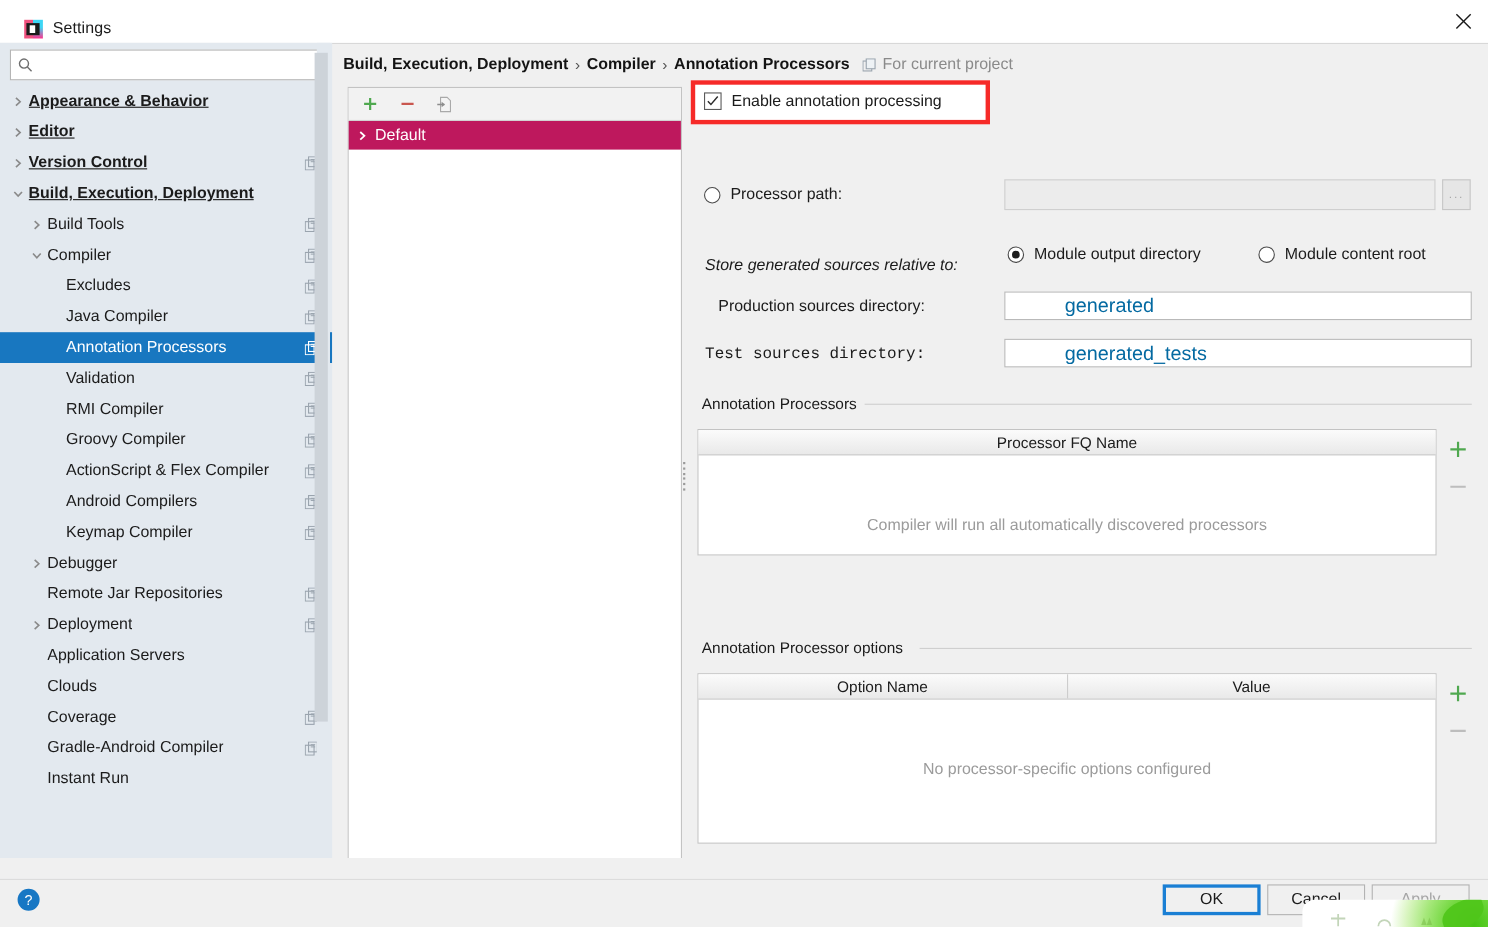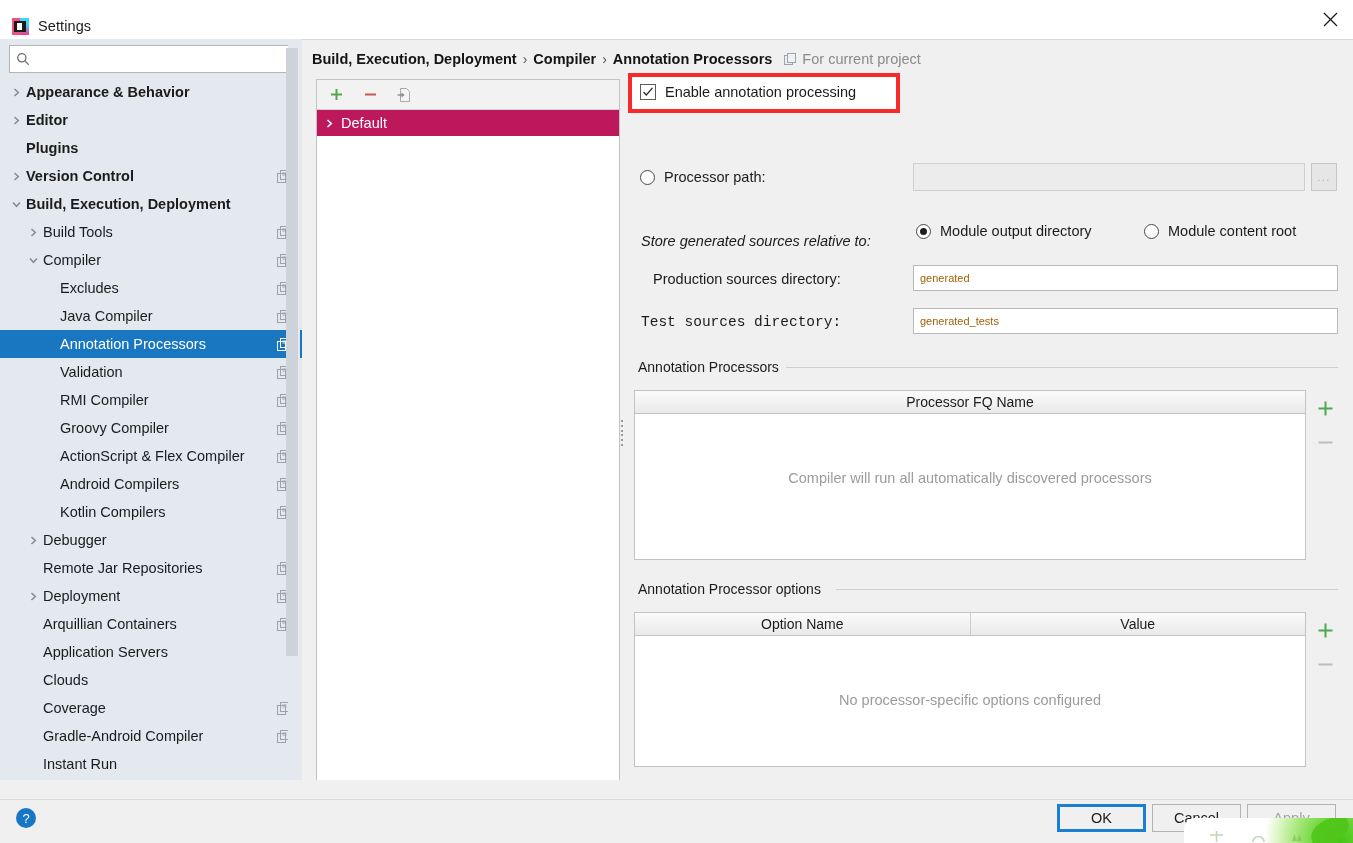--- a/index.html
+++ b/index.html
@@ -6,41 +6,41 @@
   body{
     width:1353px;height:843px;overflow:hidden;
     font-family:"Liberation Sans","DejaVu Sans",sans-serif;
     font-size:13.5px;color:#1d1d1d;background:#ffffff;
     -webkit-font-smoothing:antialiased;
   }
   #app{position:relative;width:1353px;height:843px;background:#f0f0f0;}
 
   
   .titlebar{position:absolute;left:0;top:0;width:1353px;height:39px;background:#ffffff;border-bottom:1px solid #d8d8d8;}
-  .titlebar .tb-inner{display:flex;align-items:center;height:52px;padding-left:12px;}
+  .titlebar .tb-inner{display:flex;align-items:center;height:52px;padding-left:22px;}
   .app-icon{width:17px;height:17px;margin-right:9px;position:relative;flex:none;}
   .app-icon i{position:absolute;display:block;}
   .ai1{left:0;top:0;width:8px;height:17px;background:linear-gradient(#f0527f,#f0527f);}
   .ai2{left:8px;top:0;width:9px;height:17px;background:linear-gradient(#3dd6f5 0%,#3dd6f5 40%,#ff318c 100%);}
   .ai3{left:2px;top:3px;width:12px;height:11px;background:#1b1b1b;}
   .ai4{left:5px;top:5px;width:5px;height:7px;background:#ffffff;}
   .title-text{font-size:14.5px;color:#1b1b1b;letter-spacing:.1px;}
   .win-close{position:absolute;right:0;top:0;width:46px;height:39px;display:flex;align-items:center;justify-content:center;cursor:pointer;}
   .win-close svg{display:block;}
 
   
   .sidebar{position:absolute;left:0;top:39px;width:302px;height:760px;background:#e3e9ef;}
   .search-wrap{position:absolute;left:9px;top:6px;width:283px;height:26px;background:#ffffff;border:1px solid #b5b5b5;display:flex;align-items:center;}
   .search-wrap svg{margin-left:6px;flex:none;}
   .search-input{border:0;outline:0;background:transparent;flex:1;height:22px;font-family:inherit;font-size:13px;color:#1d1d1d;padding:0 5px;}
   .tree{position:absolute;left:0;top:39px;width:302px;height:721px;overflow:hidden;}
   .tnode{position:relative;height:28px;display:flex;align-items:center;cursor:pointer;white-space:nowrap;}
   .tnode .arrow{width:20px;height:28px;flex:none;display:flex;align-items:center;justify-content:center;}
   .tnode .tlabel{font-size:14.5px;color:#1b1b1b;overflow:hidden;}
-  .tnode.bold .tlabel{font-weight:bold;}
+  .tnode.bold .tlabel{font-weight:bold;text-decoration:underline;}
   .tnode.sel{background:#1877c0;}
   .tnode.sel .tlabel{color:#ffffff;}
   .copy-ic{position:absolute;right:12px;top:8px;width:13px;height:13px;}
   .tnode.sel .copy-ic rect{stroke:#ffffff;}
   .tnode.sel .copy-ic line{stroke:#ffffff;}
   .sb-track{position:absolute;right:2px;top:0;width:12px;height:721px;background:#e3e9ef;}
   .sb-thumb{position:absolute;right:2px;top:9px;width:12px;height:608px;background:#cdd3d9;cursor:pointer;}
 
   
   .crumb{position:absolute;left:312px;top:48px;display:flex;align-items:center;height:22px;}
@@ -74,39 +74,39 @@
   .path-field{position:absolute;left:913px;top:163px;width:392px;height:28px;background:#ececec;border:1px solid #cfcfcf;box-sizing:border-box;}
   .path-btn{position:absolute;left:1311px;top:163px;width:26px;height:28px;background:#e6e6e6;border:1px solid #c6c6c6;box-sizing:border-box;display:flex;align-items:center;justify-content:center;color:#a8a8a8;font-size:11px;letter-spacing:1.5px;cursor:pointer;}
 
   .store-label{position:absolute;left:641px;top:233px;font-size:14.5px;color:#1b1b1b;font-style:italic;}
   .r-modout{position:absolute;left:916px;top:223px;}
   .r-modroot{position:absolute;left:1144px;top:223px;}
 
   .lbl-prod{position:absolute;left:641px;top:271px;font-size:14.5px;color:#1b1b1b;margin-left:12px;}
   .lbl-test{position:absolute;left:641px;top:314px;font-size:14.5px;color:#1b1b1b;font-family:Liberation Mono, monospace;}
   .txtfield{position:absolute;height:26px;background:#ffffff;border:1px solid #b9b9b9;box-sizing:border-box;display:flex;align-items:center;}
-  .txtfield input{border:0;outline:0;background:transparent;width:100%;height:22px;font-family:inherit;font-size:11px;color:#a16207;padding:0 6px;}
+  .txtfield input{border:0;outline:0;background:transparent;width:100%;height:22px;font-family:inherit;font-size:18px;color:#0369a1;padding:0 6px;margin-left:48px;}
   .f-prod{left:913px;top:265px;width:425px;}
   .f-test{left:913px;top:308px;width:425px;}
 
   
   .grp-title{position:absolute;font-size:14px;color:#1b1b1b;background:#f0f0f0;padding-right:8px;}
   .grp-line{position:absolute;height:1px;background:#cfcfcf;}
   .tablebox{position:absolute;background:#ffffff;border:1px solid #c3c3c3;box-sizing:border-box;}
   .thead{display:flex;height:22px;background:linear-gradient(#fbfbfb,#e9e9e9);border-bottom:1px solid #c3c3c3;}
   .th{flex:1;display:flex;align-items:center;justify-content:center;font-size:14px;color:#1b1b1b;}
   .th + .th{border-left:1px solid #cdcdcd;}
   .tbody{position:relative;height:calc(100% - 22px);display:flex;align-items:flex-start;justify-content:center;}
   .empty-msg{margin-top:56px;font-size:14.5px;color:#9b9b9b;}
   .sidebtns{position:absolute;width:34px;display:flex;flex-direction:column;align-items:center;gap:12px;padding-top:5px;}
   .sbtn{width:22px;height:22px;display:flex;align-items:center;justify-content:center;cursor:pointer;}
 
   #ap-title{left:638px;top:359px;}
   #ap-line{left:786px;top:367px;width:552px;}
-  #ap-table{left:634px;top:390px;width:672px;height:170px;}
+  #ap-table{left:634px;top:390px;width:672px;height:115px;}
   #ap-side{left:1308px;top:392px;}
   #apo-title{left:638px;top:581px;}
   #apo-line{left:836px;top:589px;width:502px;}
   #apo-table{left:634px;top:612px;width:672px;height:155px;}
   #apo-side{left:1308px;top:614px;}
 
   
   .bottombar{position:absolute;left:0;top:799px;width:1353px;height:44px;background:#f0f0f0;border-top:1px solid #dcdcdc;}
   .helpbtn{position:absolute;left:16px;top:808px;width:20px;height:20px;border-radius:50%;background:#1777c4;color:#ffffff;font-size:13px;display:flex;align-items:center;justify-content:center;cursor:pointer;}
   .dlgbtn{position:absolute;height:28px;border:1px solid #b3b3b3;background:#f0f0f0;font-family:inherit;font-size:14.5px;color:#1b1b1b;display:flex;align-items:center;justify-content:center;cursor:pointer;box-sizing:border-box;}
@@ -170,24 +170,20 @@
         </div>
         <div class="tnode bold">
           <span class="arrow" style="margin-left:6px">
             <svg width="9" height="9" viewBox="0 0 9 9">
               <polyline points="2.5,1 6.3,4.5 2.5,8" fill="none" stroke="#8a8a8a" stroke-width="1.5"></polyline>
             </svg>
           </span>
           <span class="tlabel">Editor</span>
         </div>
         <div class="tnode bold">
-          <span class="arrow" style="margin-left:6px"></span>
-          <span class="tlabel">Plugins</span>
-        </div>
-        <div class="tnode bold">
           <span class="arrow" style="margin-left:6px">
             <svg width="9" height="9" viewBox="0 0 9 9">
               <polyline points="2.5,1 6.3,4.5 2.5,8" fill="none" stroke="#8a8a8a" stroke-width="1.5"></polyline>
             </svg>
           </span>
           <span class="tlabel">Version Control</span>
           <svg class="copy-ic" viewBox="0 0 13 13">
             <rect x="0.5" y="3.5" width="8" height="9" fill="none" stroke="#9aa4ae" stroke-width="1"></rect>
             <rect x="3.5" y="0.5" width="8" height="9" fill="none" stroke="#9aa4ae" stroke-width="1"></rect>
             <line x1="5.5" y1="3" x2="9.5" y2="3" stroke="#9aa4ae" stroke-width="0.9"></line>
@@ -305,21 +301,21 @@
           <span class="tlabel">Android Compilers</span>
           <svg class="copy-ic" viewBox="0 0 13 13">
             <rect x="0.5" y="3.5" width="8" height="9" fill="none" stroke="#9aa4ae" stroke-width="1"></rect>
             <rect x="3.5" y="0.5" width="8" height="9" fill="none" stroke="#9aa4ae" stroke-width="1"></rect>
             <line x1="5.5" y1="3" x2="9.5" y2="3" stroke="#9aa4ae" stroke-width="0.9"></line>
             <line x1="5.5" y1="5" x2="9.5" y2="5" stroke="#9aa4ae" stroke-width="0.9"></line>
           </svg>
         </div>
         <div class="tnode">
           <span class="arrow" style="margin-left:40px"></span>
-          <span class="tlabel">Kotlin Compilers</span>
+          <span class="tlabel">Keymap Compiler</span>
           <svg class="copy-ic" viewBox="0 0 13 13">
             <rect x="0.5" y="3.5" width="8" height="9" fill="none" stroke="#9aa4ae" stroke-width="1"></rect>
             <rect x="3.5" y="0.5" width="8" height="9" fill="none" stroke="#9aa4ae" stroke-width="1"></rect>
             <line x1="5.5" y1="3" x2="9.5" y2="3" stroke="#9aa4ae" stroke-width="0.9"></line>
             <line x1="5.5" y1="5" x2="9.5" y2="5" stroke="#9aa4ae" stroke-width="0.9"></line>
           </svg>
         </div>
         <div class="tnode">
           <span class="arrow" style="margin-left:23px">
             <svg width="9" height="9" viewBox="0 0 9 9">
@@ -338,30 +334,20 @@
             <line x1="5.5" y1="5" x2="9.5" y2="5" stroke="#9aa4ae" stroke-width="0.9"></line>
           </svg>
         </div>
         <div class="tnode">
           <span class="arrow" style="margin-left:23px">
             <svg width="9" height="9" viewBox="0 0 9 9">
               <polyline points="2.5,1 6.3,4.5 2.5,8" fill="none" stroke="#8a8a8a" stroke-width="1.5"></polyline>
             </svg>
           </span>
           <span class="tlabel">Deployment</span>
-          <svg class="copy-ic" viewBox="0 0 13 13">
-            <rect x="0.5" y="3.5" width="8" height="9" fill="none" stroke="#9aa4ae" stroke-width="1"></rect>
-            <rect x="3.5" y="0.5" width="8" height="9" fill="none" stroke="#9aa4ae" stroke-width="1"></rect>
-            <line x1="5.5" y1="3" x2="9.5" y2="3" stroke="#9aa4ae" stroke-width="0.9"></line>
-            <line x1="5.5" y1="5" x2="9.5" y2="5" stroke="#9aa4ae" stroke-width="0.9"></line>
-          </svg>
-        </div>
-        <div class="tnode">
-          <span class="arrow" style="margin-left:23px"></span>
-          <span class="tlabel">Arquillian Containers</span>
           <svg class="copy-ic" viewBox="0 0 13 13">
             <rect x="0.5" y="3.5" width="8" height="9" fill="none" stroke="#9aa4ae" stroke-width="1"></rect>
             <rect x="3.5" y="0.5" width="8" height="9" fill="none" stroke="#9aa4ae" stroke-width="1"></rect>
             <line x1="5.5" y1="3" x2="9.5" y2="3" stroke="#9aa4ae" stroke-width="0.9"></line>
             <line x1="5.5" y1="5" x2="9.5" y2="5" stroke="#9aa4ae" stroke-width="0.9"></line>
           </svg>
         </div>
         <div class="tnode">
           <span class="arrow" style="margin-left:23px"></span>
           <span class="tlabel">Application Servers</span>

